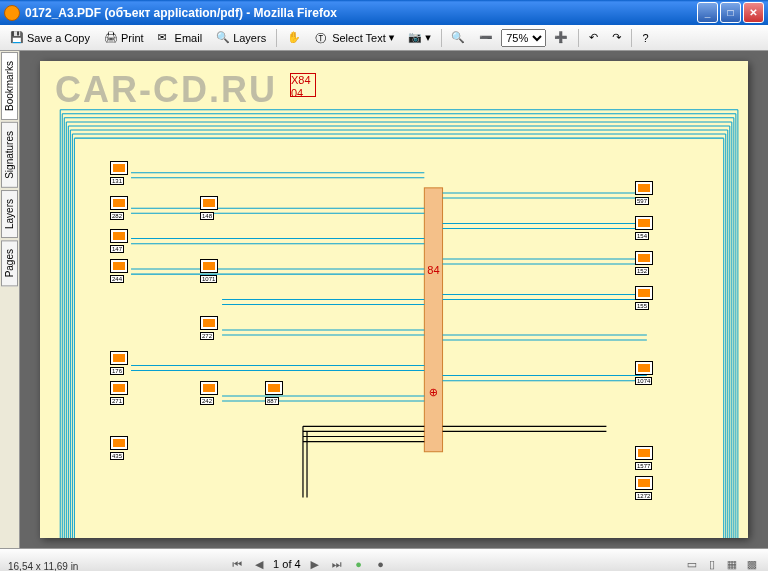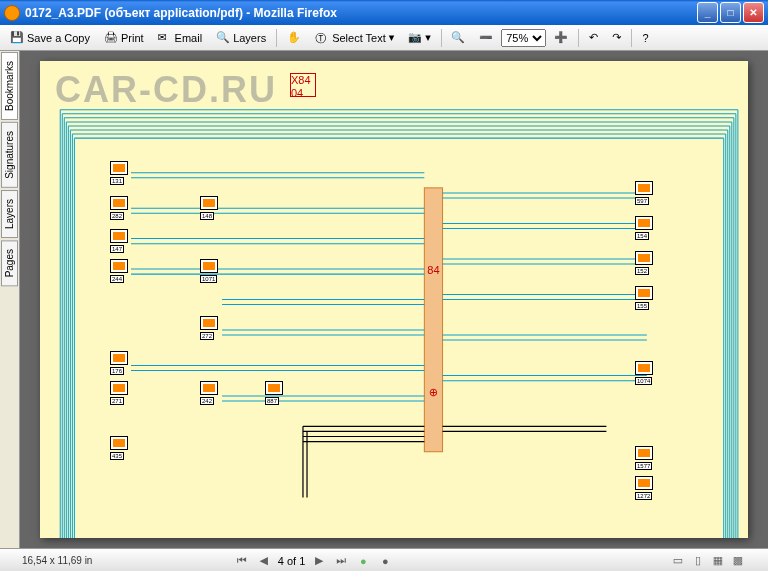--- a/index.html
+++ b/index.html
@@ -21,21 +21,21 @@
 .sidetab{writing-mode:vertical-rl;transform:rotate(180deg);padding:8px 2px;border:1px solid #999;background:#f5f5f5;margin:1px;font-size:10px;cursor:pointer;text-align:center}
 .sidetab.active{background:#fff}
 .content{flex:1;background:#666;position:relative;overflow:hidden}
 .page{position:absolute;left:20px;top:10px;right:20px;bottom:10px;background:#fef9c3;box-shadow:2px 2px 8px rgba(0,0,0,0.5)}
 .watermark{position:absolute;top:8px;left:15px;font-size:36px;font-weight:bold;color:rgba(140,140,140,0.55);letter-spacing:2px;font-family:Arial;z-index:10}
 .diagram{position:absolute;inset:0}
 .diagram svg{width:100%;height:100%}
 .header-box{position:absolute;top:18px;left:40px;width:200px;height:18px;border:1px solid #000;display:flex;align-items:center;justify-content:center;font-size:7px}
 .header-box .arrow{position:absolute;left:-8px;width:16px;height:14px;background:#d33}
 .header-tag{position:absolute;top:12px;left:250px;width:26px;height:24px;border:1px solid #c00;color:#c00;font-size:8px;line-height:1.2}
-.pager{height:24px;background:linear-gradient(to bottom,#fefefe,#e0e0e0);border-top:1px solid #999;display:flex;align-items:center;padding:0 22px;gap:6px}
+.pager{height:24px;background:linear-gradient(to bottom,#fefefe,#e0e0e0);border-top:1px solid #999;display:flex;align-items:flex-end;padding:0 8px;gap:6px}
 .pager-dim{font-size:10px;color:#333}
 .pager-center{margin:0 auto;display:flex;align-items:center;gap:6px}
 .pager-btn{width:16px;height:16px;cursor:pointer;opacity:0.6;display:inline-flex;align-items:center;justify-content:center}
 .pager-right{margin-left:auto;display:flex;gap:4px}
 .comp{position:absolute;width:18px;height:14px;border:1.5px solid #000;background:#fff}
 .comp::before{content:"";position:absolute;inset:2px;background:#f80}
 .comp-lbl{position:absolute;font-size:6px;border:1px solid #000;padding:0 1px;background:#fff;line-height:1}
 </style>
 </head>
 <body>
@@ -237,21 +237,21 @@
       </div>
     </div>
   </div>
 </div>
 
 <div class="pager">
   <span class="pager-dim">16,54 x 11,69 in</span>
   <div class="pager-center">
     <span class="pager-btn">⏮</span>
     <span class="pager-btn">◀</span>
-    <span>4 of 1</span>
+    <span>1 of 4</span>
     <span class="pager-btn">▶</span>
     <span class="pager-btn">⏭</span>
     <span class="pager-btn" style="color:#090">●</span>
     <span class="pager-btn">●</span>
   </div>
   <div class="pager-right">
     <span class="pager-btn">▭</span>
     <span class="pager-btn">▯</span>
     <span class="pager-btn">▦</span>
     <span class="pager-btn">▩</span>

